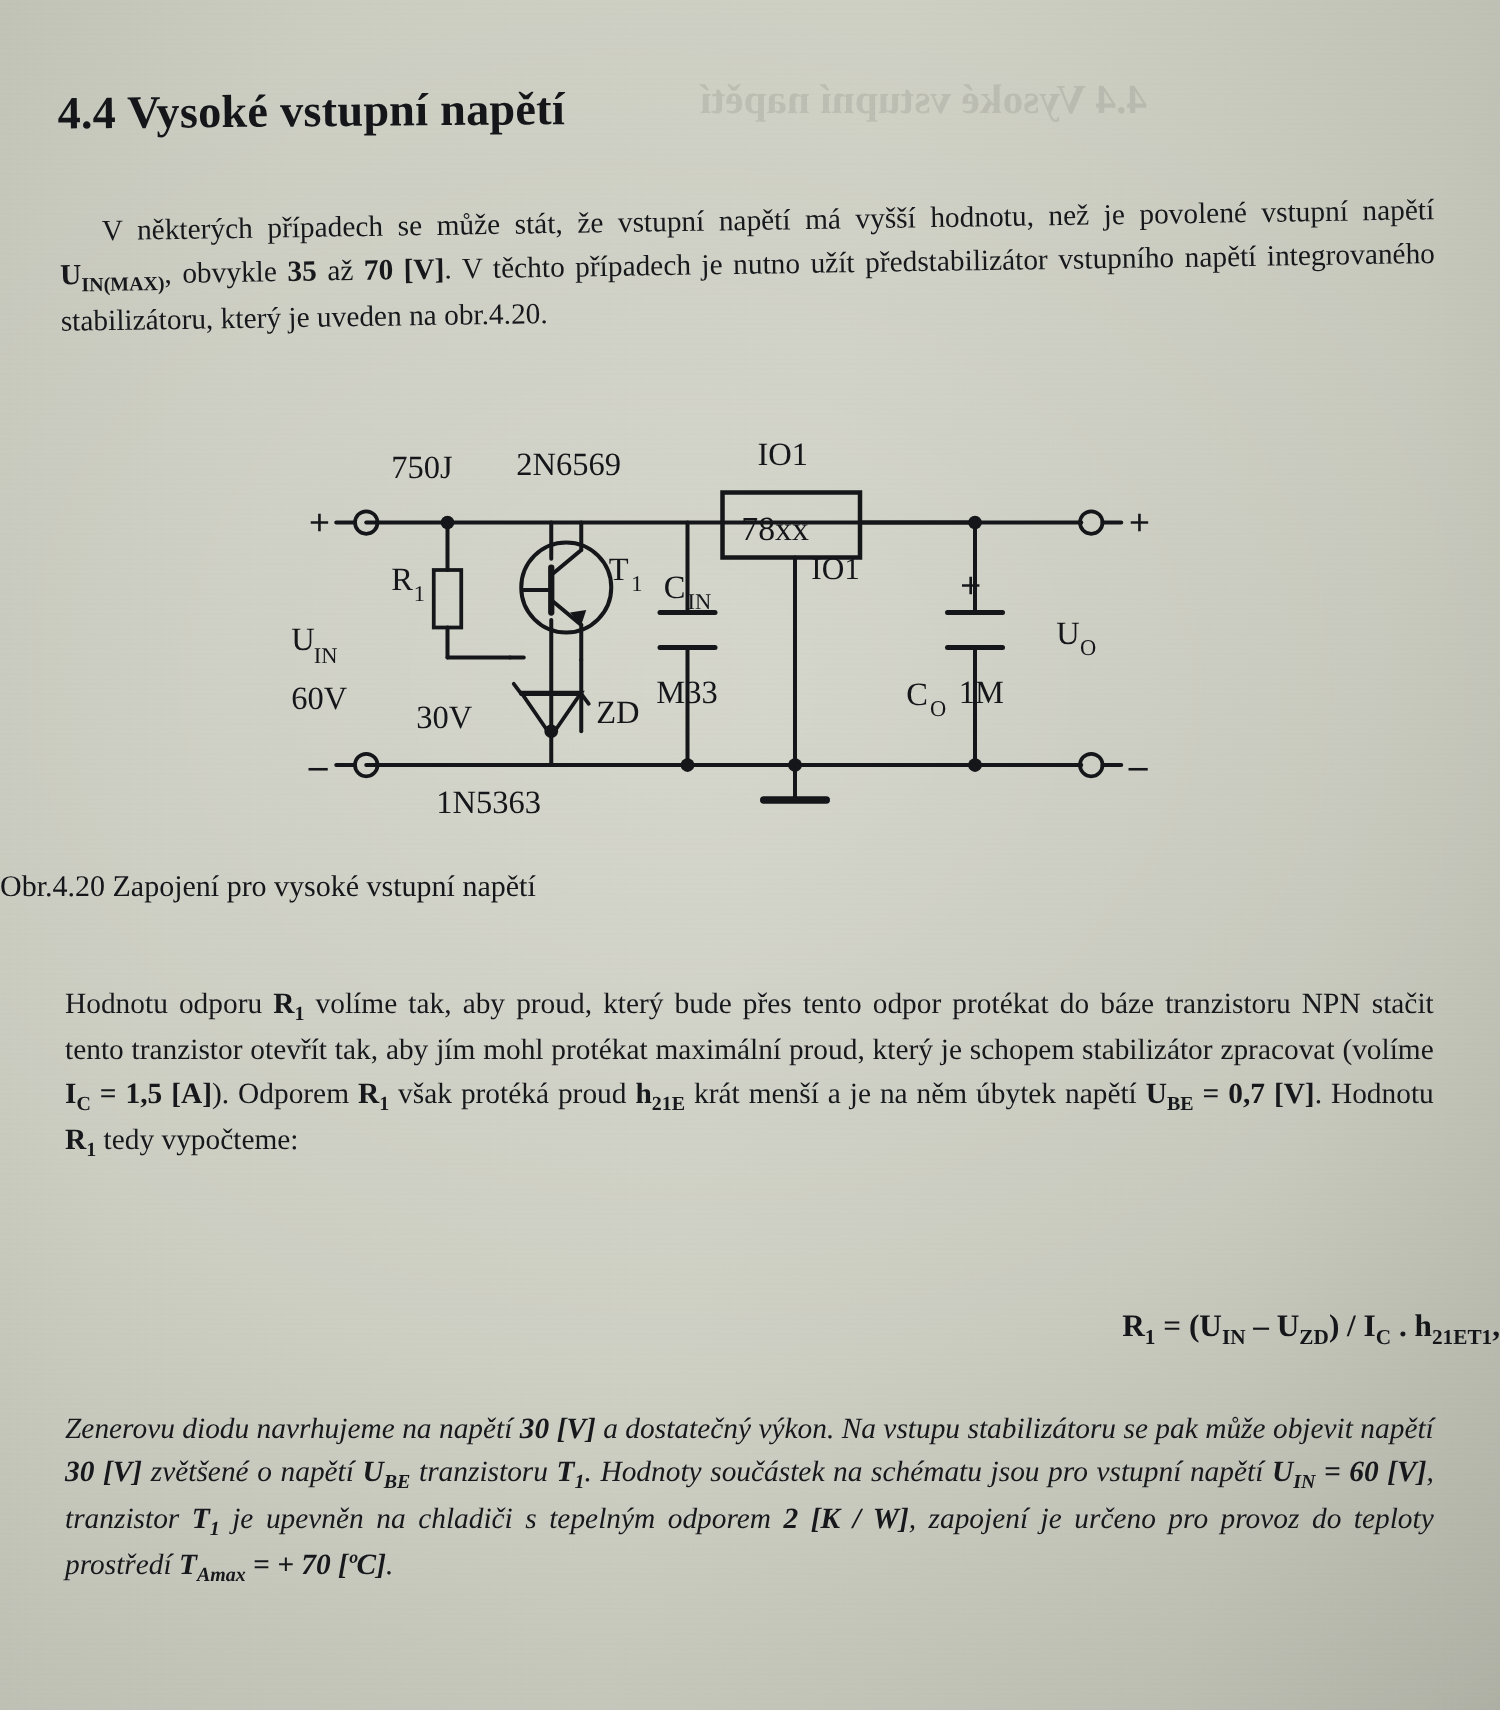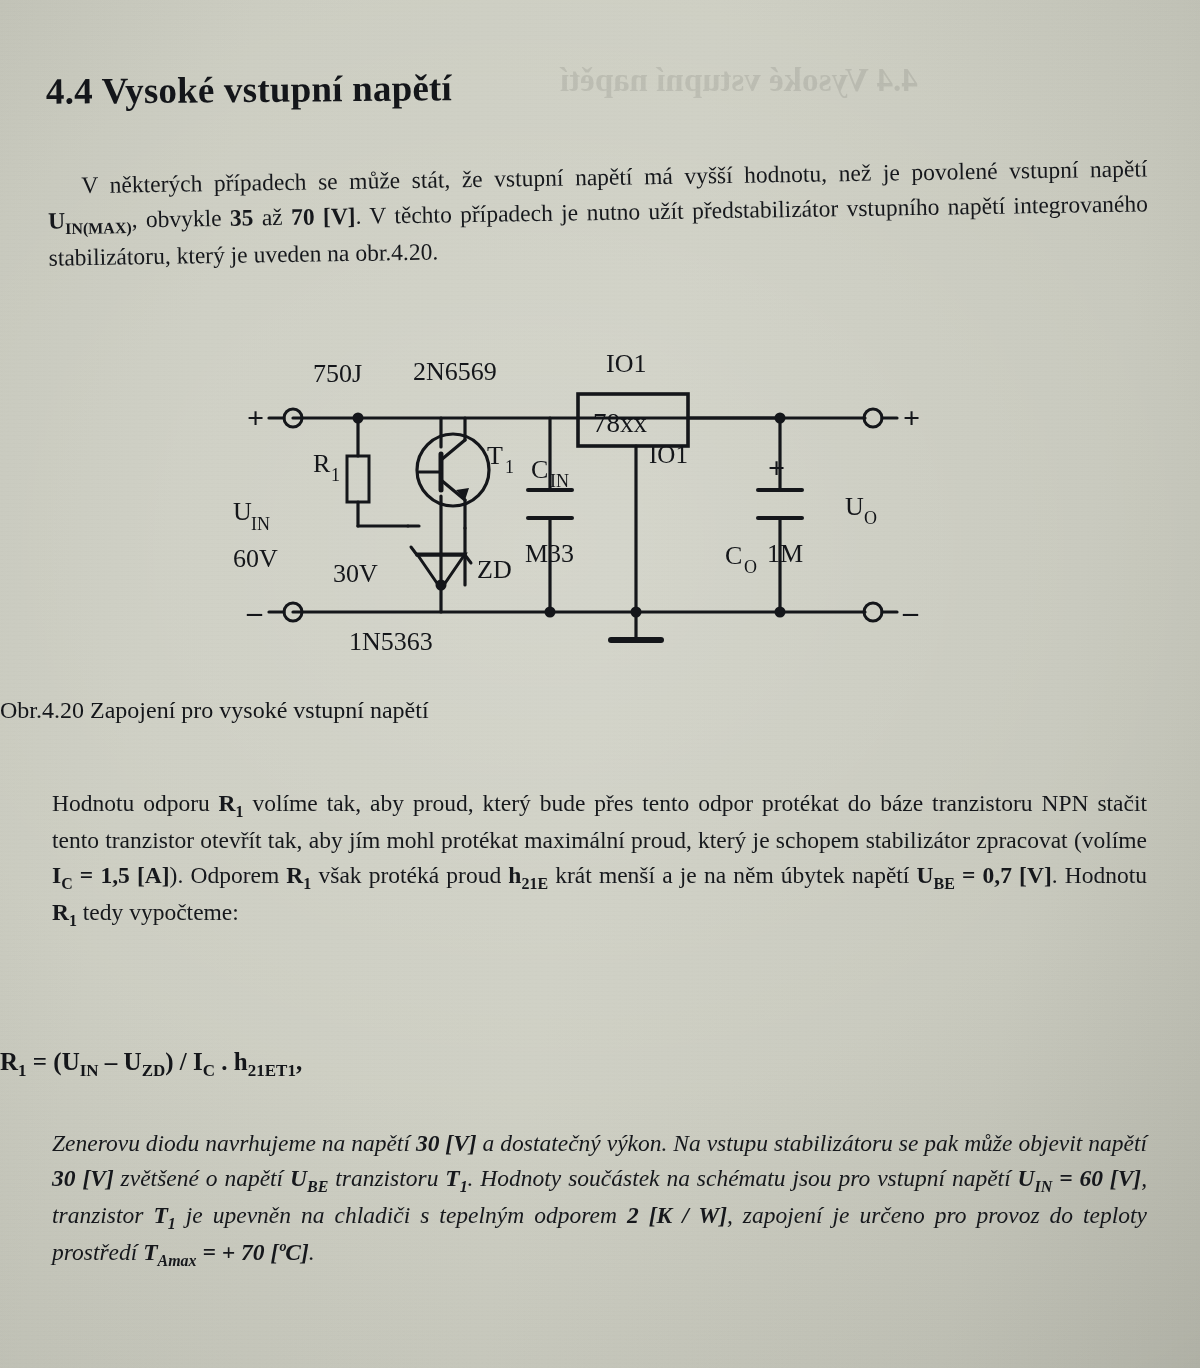--- a/index.html
+++ b/index.html
@@ -86,21 +86,21 @@
     top: 1126px;
     width: 1095px;
     font-style: italic;
   }
 
   .formula {
     position: absolute;
     left: 0;
     top: 1048px;
     width: 1200px;
-    text-align: left;
+    text-align: right;
     font-size: 25px;
     font-weight: bold;
   }
 
   .caption {
     position: absolute;
     left: 0;
     top: 697px;
     width: 1200px;
     text-align: left;

